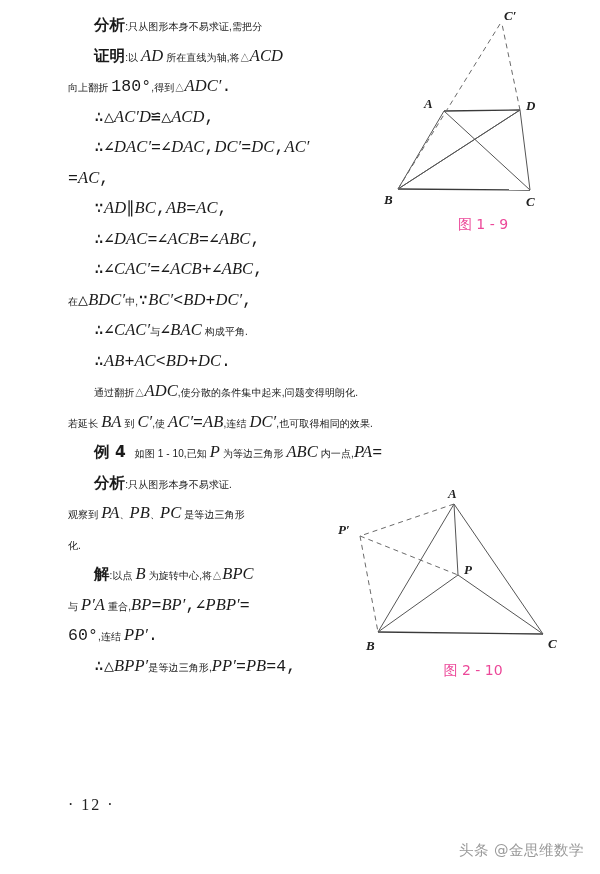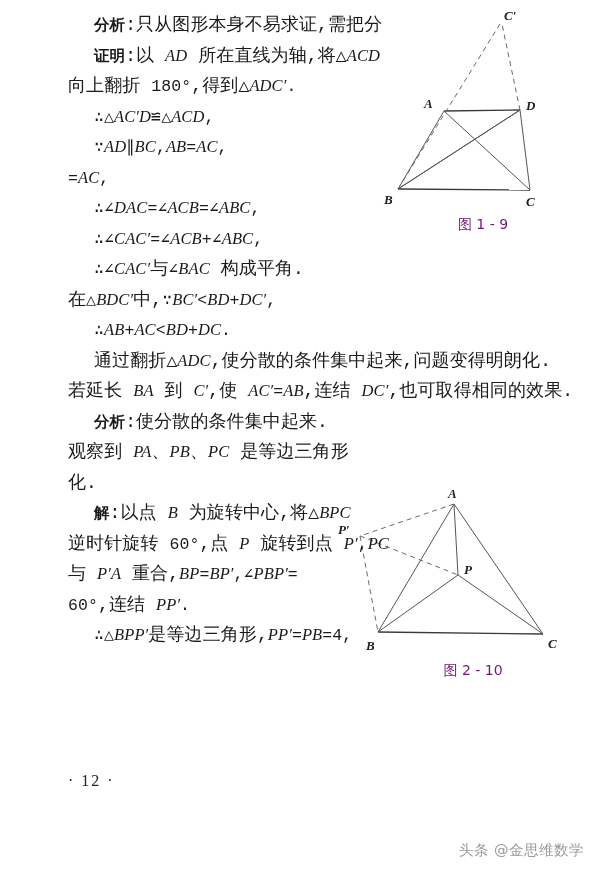--- a/index.html
+++ b/index.html
@@ -31,39 +31,39 @@
   .ln {
     font-size: 16.5px;
     line-height: 30.5px;
     height: 30.5px;
     white-space: nowrap;
     letter-spacing: 0.1px;
   }
   .ind { padding-left: 26px; }
   .bold { font-weight: bold; font-family: "DejaVu Sans", sans-serif; font-size: 15.5px; text-align: right; }
   .mi { font-style: italic; font-family: "Liberation Serif", serif; }
-  .cn { font-family: Liberation Mono, monospace; font-size: 18px; }
+  .cn { font-family: Liberation Sans, sans-serif; font-size: 10px; }
   .op { font-family: Liberation Mono, monospace; }
 
   
   .figwrap { position: absolute; }
   .figcap {
     text-align: center;
     font-family: "DejaVu Sans", sans-serif;
     font-size: 14px;
-    color: #701a75;
+    color: #ec4899;
     margin-top: 2px;
     white-space: nowrap;
   }
 
   
   .footer {
     position: absolute;
     left: 68px;
-    top: 772px;
+    top: 796px;
     font-size: 16px;
     font-family: "Liberation Serif", serif;
     color: #222;
     letter-spacing: 2px;
   }
 
   
   .watermark {
     position: absolute;
     right: 16px;
@@ -145,51 +145,52 @@
 
     <div class="ln ind"><span class="bold">分析</span><span class="cn">:只从图形本身不易求证,需把分</span></div>
 
 
     <div class="ln ind"><span class="bold">证明</span><span class="cn">:以 </span><span class="mi">AD</span><span class="cn"> 所在直线为轴,将△</span><span class="mi">ACD</span></div>
 
     <div class="ln"><span class="cn">向上翻折 </span><span class="op">180°</span><span class="cn">,得到△</span><span class="mi">ADC</span><span class="mi">′</span><span class="op">.</span></div>
 
     <div class="ln ind"><span class="op">∴△</span><span class="mi">AC′D</span><span class="op">≌△</span><span class="mi">ACD</span><span class="op">,</span></div>
 
+    <div class="ln ind"><span class="op">∴∠</span><span class="mi">DAC′</span><span class="op">=∠</span><span class="mi">DAC</span><span class="op">,</span><span class="mi">DC′</span><span class="op">=</span><span class="mi">DC</span><span class="op">,</span><span class="mi">AC′</span></div>
+
+    <div class="ln"><span class="op">=</span><span class="mi">AC</span><span class="op">,</span></div>
 
     <div class="ln ind"><span class="op">∵</span><span class="mi">AD</span><span class="op">∥</span><span class="mi">BC</span><span class="op">,</span><span class="mi">AB</span><span class="op">=</span><span class="mi">AC</span><span class="op">,</span></div>
 
-    <div class="ln"><span class="op">=</span><span class="mi">AC</span><span class="op">,</span></div>
-
     <div class="ln ind"><span class="op">∴∠</span><span class="mi">DAC</span><span class="op">=∠</span><span class="mi">ACB</span><span class="op">=∠</span><span class="mi">ABC</span><span class="op">,</span></div>
 
     <div class="ln ind"><span class="op">∴∠</span><span class="mi">CAC′</span><span class="op">=∠</span><span class="mi">ACB</span><span class="op">+∠</span><span class="mi">ABC</span><span class="op">,</span></div>
 
+    <div class="ln"><span class="cn">在</span><span class="op">△</span><span class="mi">BDC′</span><span class="cn">中,</span><span class="op">∵</span><span class="mi">BC′</span><span class="op">&lt;</span><span class="mi">BD</span><span class="op">+</span><span class="mi">DC′</span><span class="op">,</span></div>
+
     <div class="ln ind"><span class="op">∴∠</span><span class="mi">CAC′</span><span class="cn">与</span><span class="op">∠</span><span class="mi">BAC</span><span class="cn"> 构成平角.</span></div>
 
-    <div class="ln"><span class="cn">在</span><span class="op">△</span><span class="mi">BDC′</span><span class="cn">中,</span><span class="op">∵</span><span class="mi">BC′</span><span class="op">&lt;</span><span class="mi">BD</span><span class="op">+</span><span class="mi">DC′</span><span class="op">,</span></div>
-
     <div class="ln ind"><span class="op">∴</span><span class="mi">AB</span><span class="op">+</span><span class="mi">AC</span><span class="op">&lt;</span><span class="mi">BD</span><span class="op">+</span><span class="mi">DC</span><span class="op">.</span></div>
 
     <div class="ln ind"><span class="cn">通过翻折△</span><span class="mi">ADC</span><span class="cn">,使分散的条件集中起来,问题变得明朗化.</span></div>
 
     <div class="ln"><span class="cn">若延长 </span><span class="mi">BA</span><span class="cn"> 到 </span><span class="mi">C′</span><span class="cn">,使 </span><span class="mi">AC′</span><span class="op">=</span><span class="mi">AB</span><span class="cn">,连结 </span><span class="mi">DC′</span><span class="cn">,也可取得相同的效果.</span></div>
 
-
-
-    <div class="ln ind"><span class="bold">分析</span><span class="cn">:使分散的条件集中起来.</span></div>
+    <div class="ln ind"><span class="bold">例 4</span><span class="cn">&nbsp;&nbsp; 如图 1 - 10,已知 </span><span class="mi">P</span><span class="cn"> 为等边三角形 </span><span class="mi">ABC</span><span class="cn"> 内一点,</span><span class="mi">PA</span><span class="op">=</span></div>
+
+
+    <div class="ln ind"><span class="bold">分析</span><span class="cn">:只从图形本身不易求证.</span></div>
 
     <div class="ln"><span class="cn">观察到 </span><span class="mi">PA</span><span class="cn">、</span><span class="mi">PB</span><span class="cn">、</span><span class="mi">PC</span><span class="cn"> 是等边三角形</span></div>
 
 
     <div class="ln"><span class="cn">化.</span></div>
 
     <div class="ln ind"><span class="bold">解</span><span class="cn">:以点 </span><span class="mi">B</span><span class="cn"> 为旋转中心,将△</span><span class="mi">BPC</span></div>
 
-    <div class="ln"><span class="cn">逆时针旋转 </span><span class="op">60°</span><span class="cn">,点 </span><span class="mi">P</span><span class="cn"> 旋转到点 </span><span class="mi">P′</span><span class="op">,</span><span class="mi">PC</span></div>
 
     <div class="ln"><span class="cn">与 </span><span class="mi">P′A</span><span class="cn"> 重合,</span><span class="mi">BP</span><span class="op">=</span><span class="mi">BP′</span><span class="op">,∠</span><span class="mi">PBP′</span><span class="op">=</span></div>
 
     <div class="ln"><span class="op">60°</span><span class="cn">,连结 </span><span class="mi">PP′</span><span class="op">.</span></div>
 
     <div class="ln ind"><span class="op">∴△</span><span class="mi">BPP′</span><span class="cn">是等边三角形,</span><span class="mi">PP′</span><span class="op">=</span><span class="mi">PB</span><span class="op">=4,</span></div>
 
   </div>
 
   <div class="footer">

